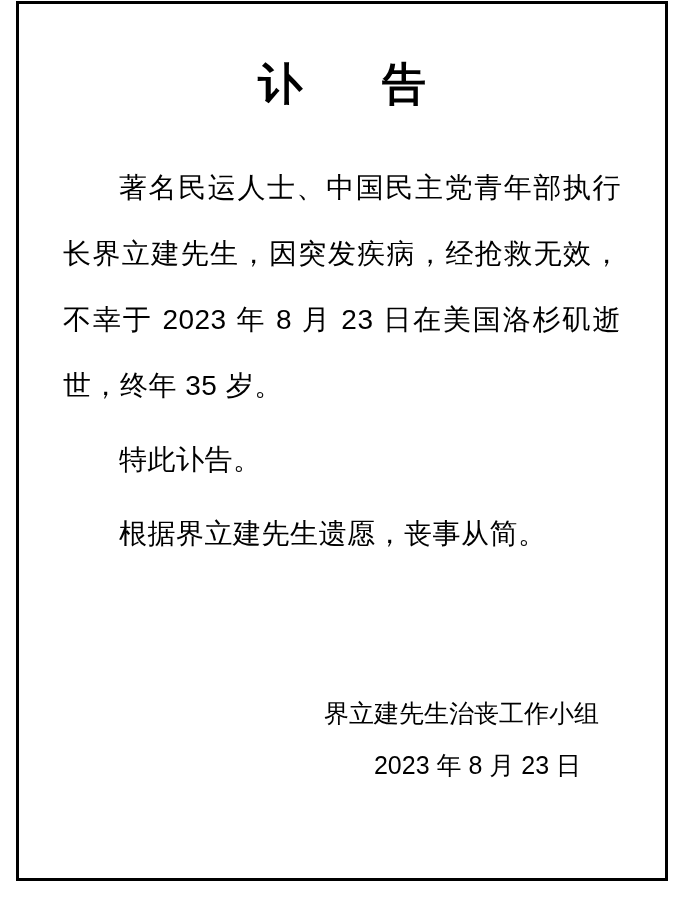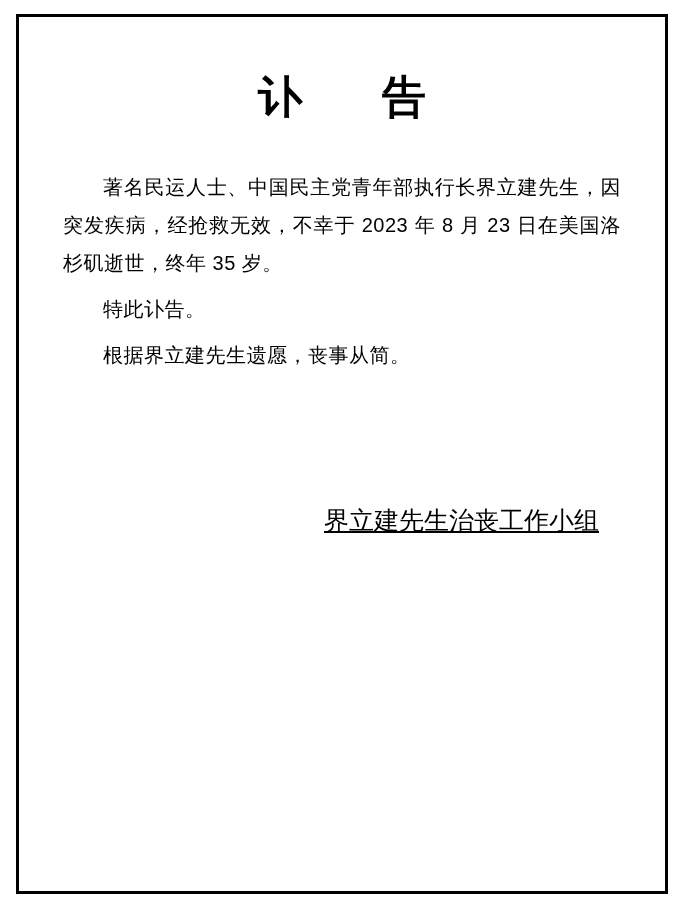--- a/index.html
+++ b/index.html
@@ -18,21 +18,21 @@
     position: relative;
     width: 684px;
     height: 906px;
     box-sizing: border-box;
     background: #ffffff;
   }
   
   .frame {
     position: absolute;
     left: 16px;
-    top: 14px;
+    top: 1px;
     width: 652px;
     height: 880px;
     box-sizing: border-box;
     border: 3px solid #000000;
     background: #ffffff;
   }
   .inner {
     position: absolute;
     left: 0;
     top: 0;
@@ -45,40 +45,39 @@
     text-align: center;
     font-size: 44px;
     font-weight: bold;
     letter-spacing: 18px;
     text-indent: 18px;
     line-height: 1.25;
     margin: 0 0 44px 0;
     font-family: "Liberation Sans", "DejaVu Sans", sans-serif;
   }
   .body-text {
-    font-size: 20px;
-    line-height: 38px;
+    font-size: 28px;
+    line-height: 66px;
     text-align: justify;
     text-justify: inter-ideograph;
     letter-spacing: 0.5px;
   }
   .para {
     margin: 0;
     text-indent: 2em;
   }
   .para + .para {
     margin-top: 8px;
   }
   .signature {
     margin-top: 120px;
     font-size: 25px;
     line-height: 52px;
     text-align: right;
     padding-right: 22px;
-    text-decoration: underline;
   }
   .sign-line {
     display: block;
   }
   .sign-date {
     display: block;
     padding-right: 18px;
   }
 </style>
 </head>
@@ -91,17 +90,18 @@
       <h1 class="title">讣　告</h1>
 
       <div class="body-text">
         <p class="para">著名民运人士、中国民主党青年部执行长界立建先生，因突发疾病，经抢救无效，不幸于 2023 年 8 月 23 日在美国洛杉矶逝世，终年 35 岁。</p>
         <p class="para">特此讣告。</p>
         <p class="para">根据界立建先生遗愿，丧事从简。</p>
       </div>
 
       <div class="signature">
         <span class="sign-line">界立建先生治丧工作小组</span>
+        <span class="sign-date">2023 年 8 月 23 日</span>
       </div>
 
     </div>
   </div>
 </div>
 
 </body></html>

